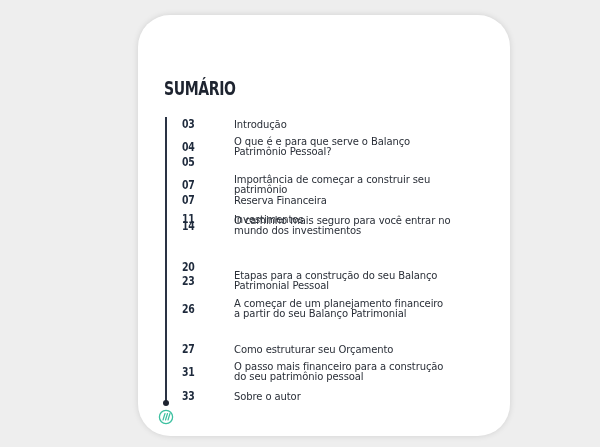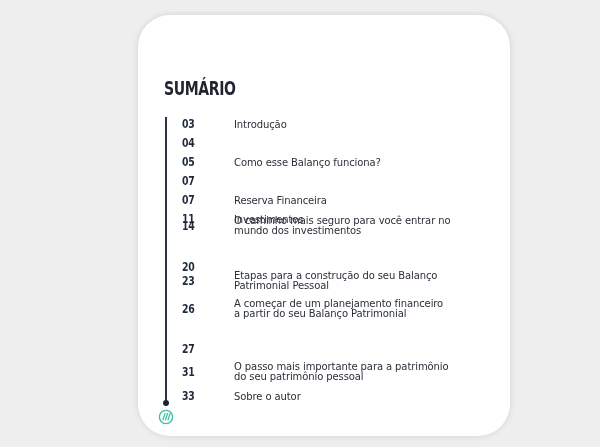--- a/index.html
+++ b/index.html
@@ -98,27 +98,28 @@
     <line x1="10" y1="11" x2="12" y2="4.5" stroke="#3cc0a0" stroke-width="1.2" stroke-linecap="round"></line>
   </svg>
 
   <div class="toc">
     <div class="entry" style="top:0px">
       <span class="num">03</span>
       <span class="label">Introdução</span>
     </div>
     <div class="entry" style="top:19px">
       <span class="num">04</span>
+      <span class="label">O que é e para que serve o Balanço Patrimônio Pessoal?</span>
     </div>
     <div class="entry" style="top:38px">
       <span class="num">05</span>
-      <span class="label">Como esse Balanço funciona?</span>
     </div>
     <div class="entry" style="top:57px">
       <span class="num">07</span>
+      <span class="label">Importância de começar a construir seu patrimônio</span>
     </div>
     <div class="entry" style="top:76px">
       <span class="num">07</span>
       <span class="label">Reserva Financeira</span>
     </div>
     <div class="entry" style="top:95px">
       <span class="num">11</span>
       <span class="label">Investimentos</span>
     </div>
     <div class="entry" style="top:98px">
@@ -131,23 +132,24 @@
     <div class="entry" style="top:153px">
       <span class="num">23</span>
       <span class="label">Etapas para a construção do seu Balanço Patrimonial Pessoal</span>
     </div>
     <div class="entry" style="top:181px">
       <span class="num">26</span>
       <span class="label">A começar de um planejamento financeiro a partir do seu Balanço Patrimonial</span>
     </div>
     <div class="entry" style="top:225px">
       <span class="num">27</span>
+      <span class="label">Como estruturar seu Orçamento</span>
     </div>
     <div class="entry" style="top:244px">
       <span class="num">31</span>
-      <span class="label">O passo mais importante para a patrimônio do seu patrimônio pessoal</span>
+      <span class="label">O passo mais financeiro para a construção do seu patrimônio pessoal</span>
     </div>
     <div class="entry" style="top:272px">
       <span class="num">33</span>
       <span class="label">Sobre o autor</span>
     </div>
   </div>
 </div>
 
 </body></html>

